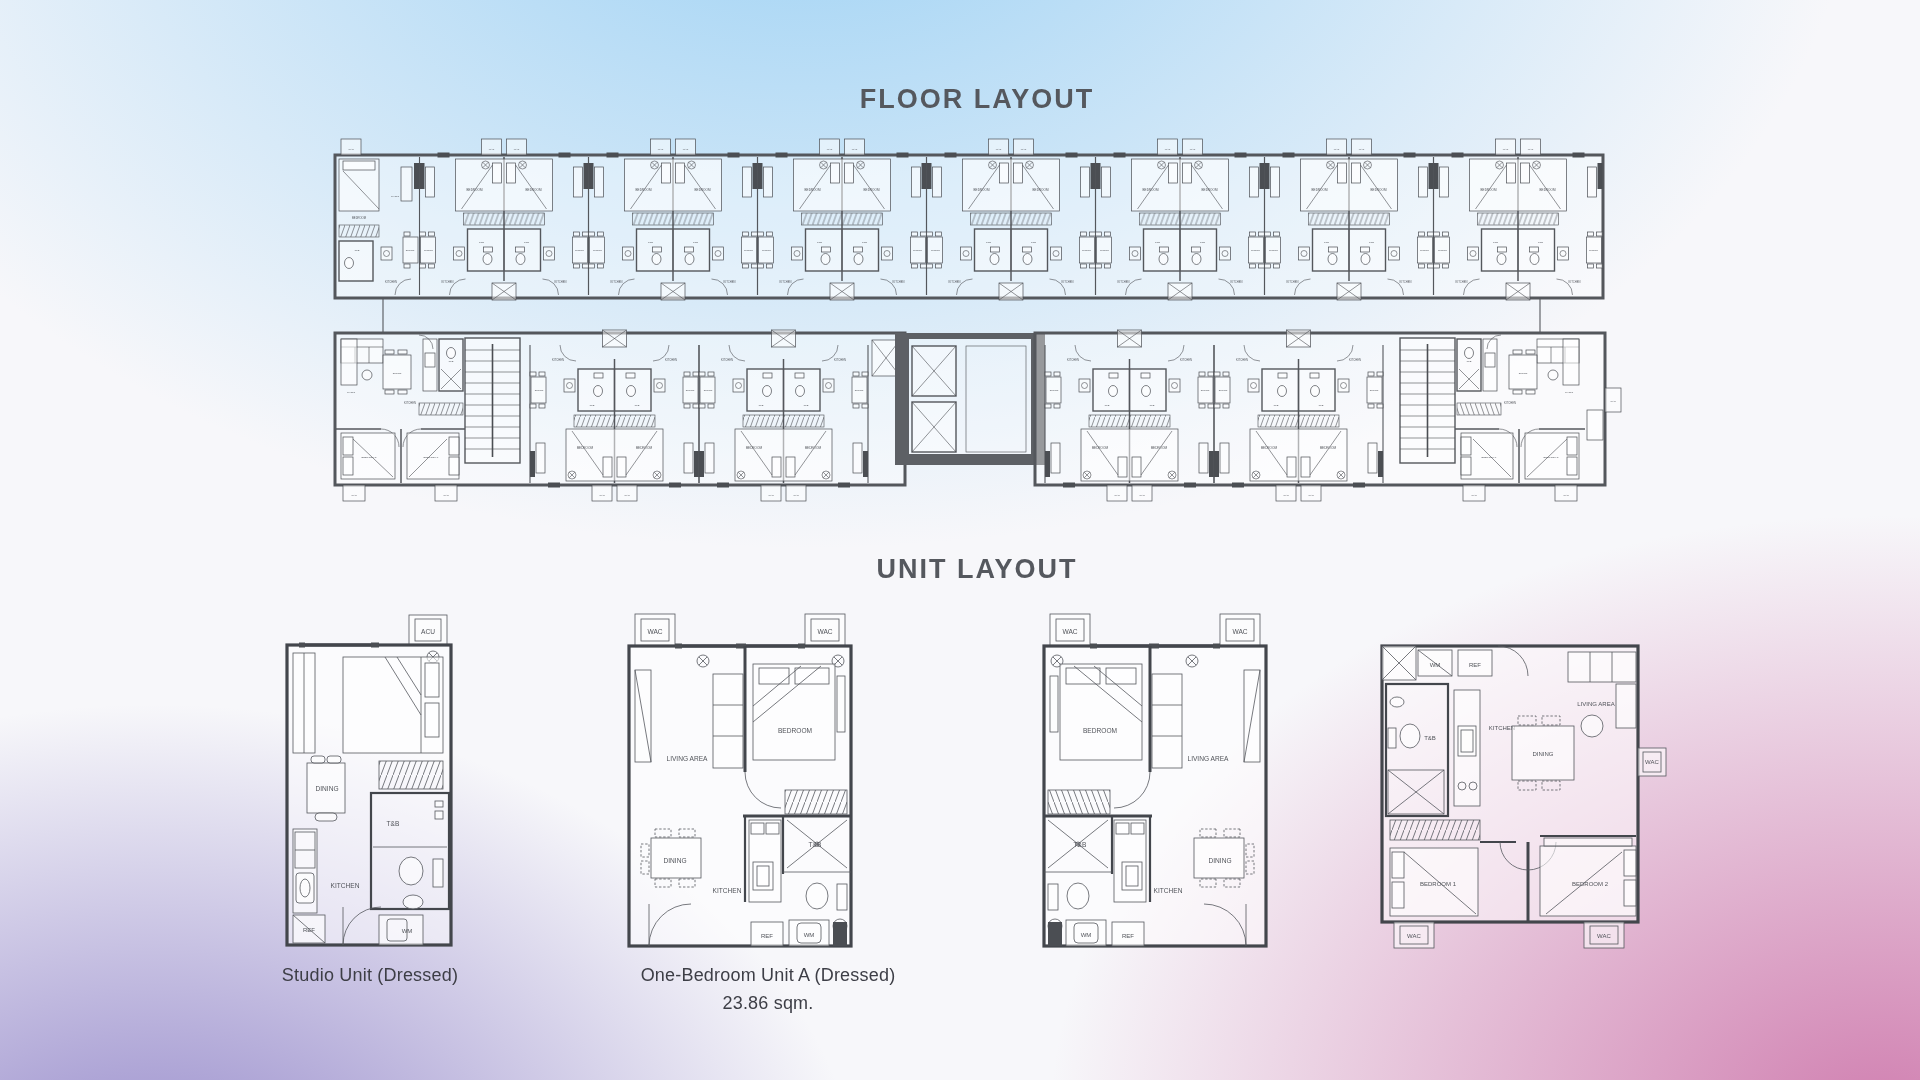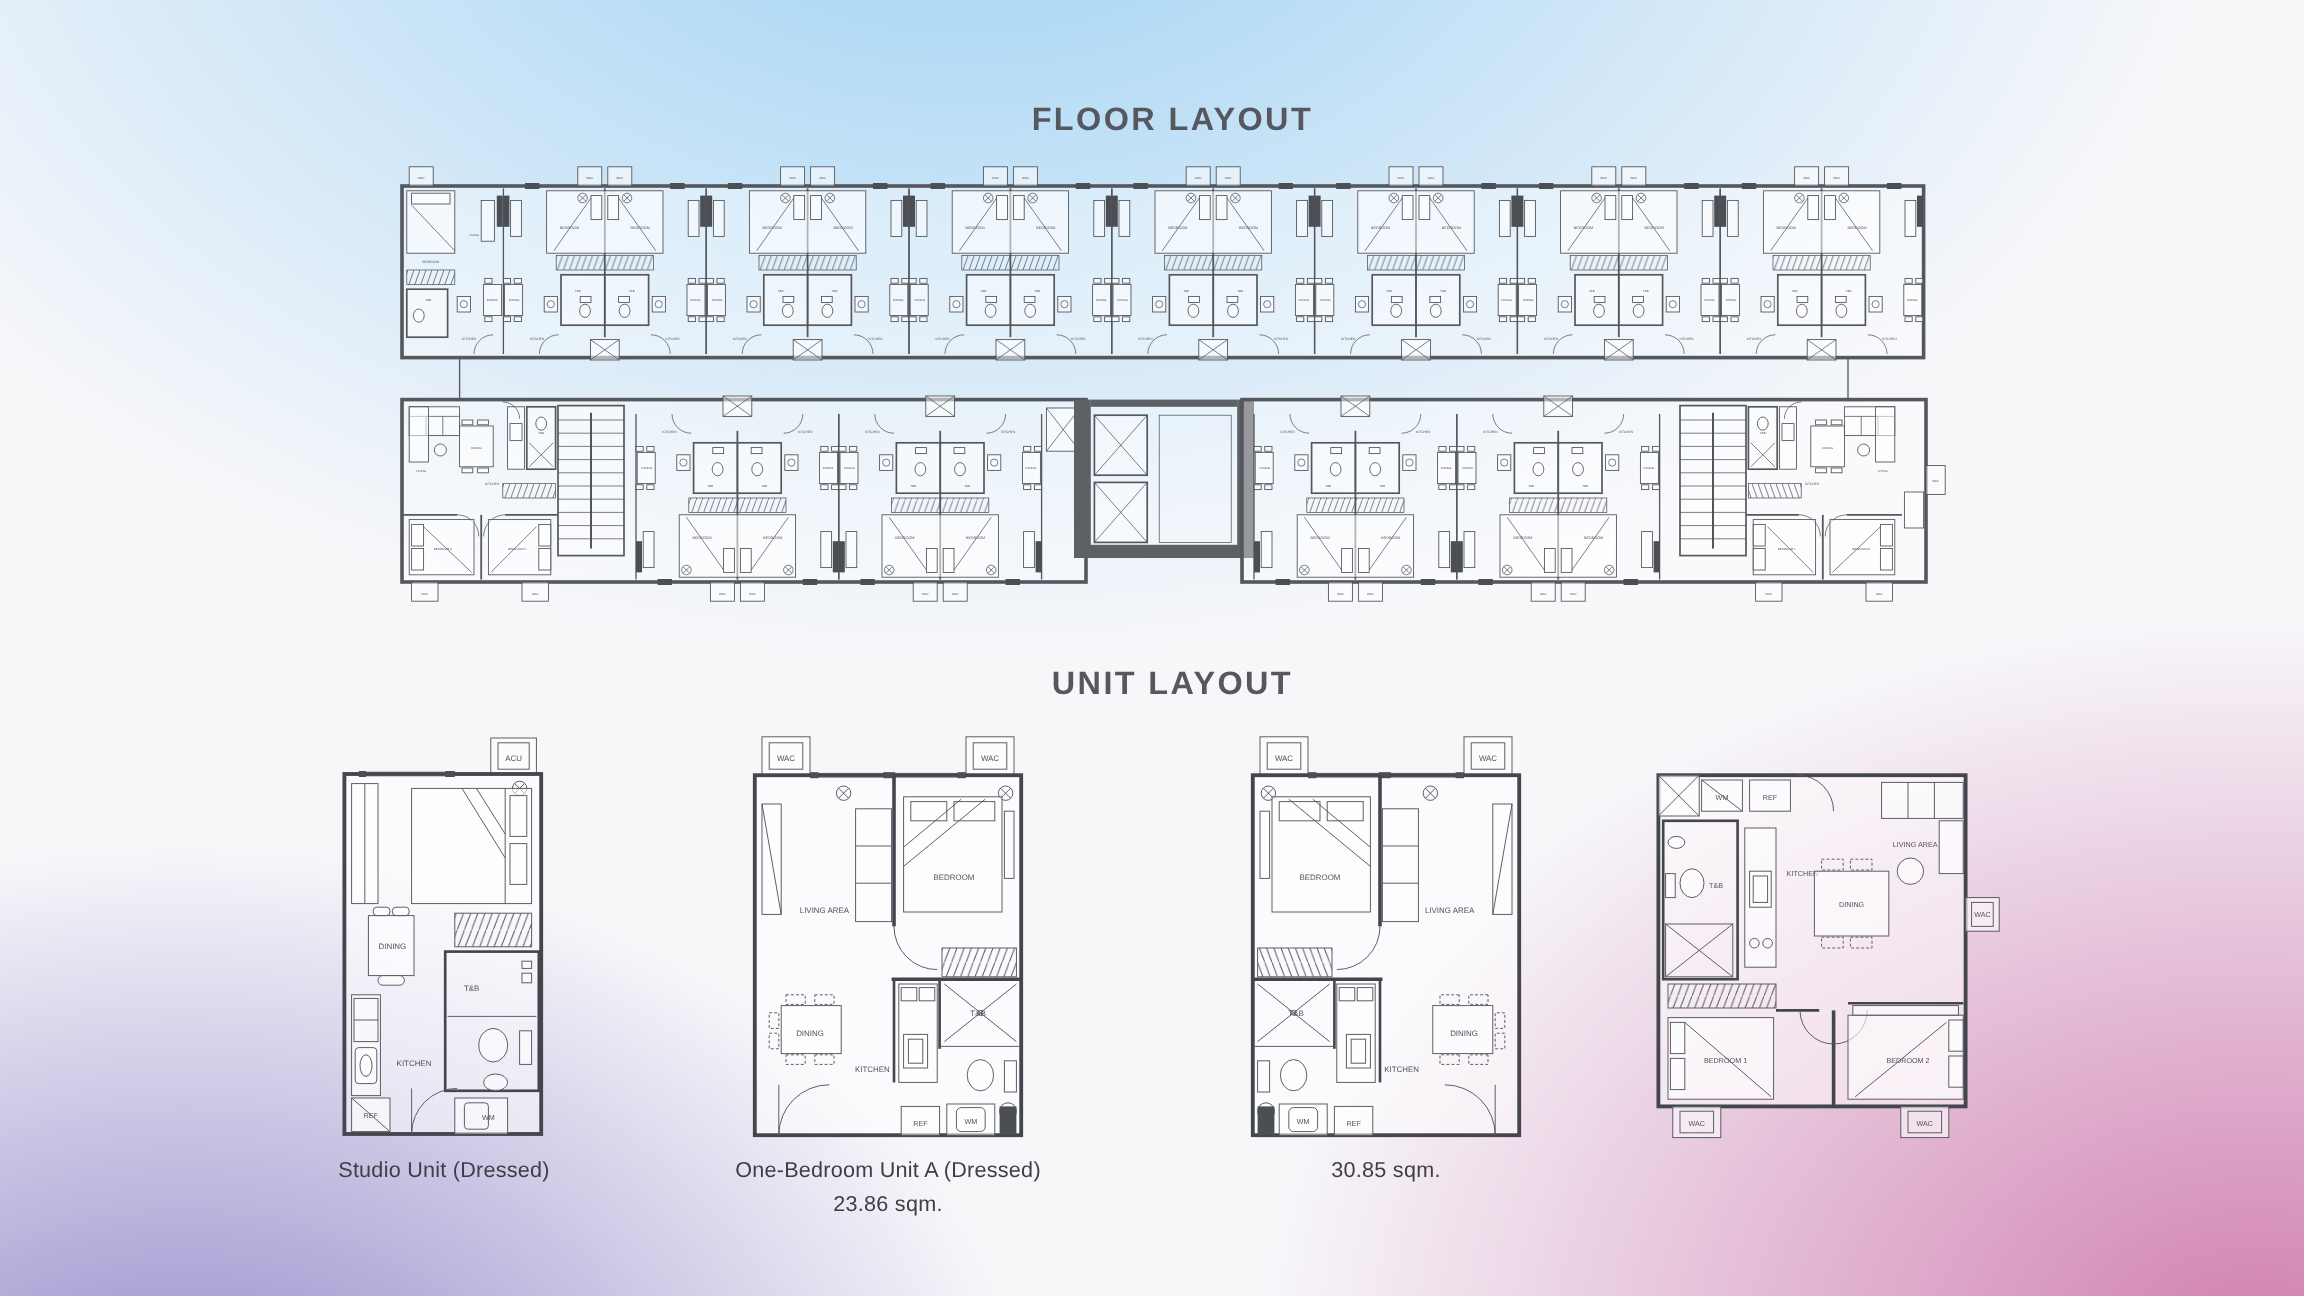--- a/index.html
+++ b/index.html
@@ -531,21 +531,20 @@
     <text x="34" y="300" class="lb s5">WAC</text>
     <rect x="204" y="284" width="40" height="26" class="uf"></rect>
       <rect x="210" y="288" width="28" height="18" class="ut"></rect>
     <text x="224" y="300" class="lb s5">WAC</text>
   </g>
 </svg>
 
 <div class="caption" style="left:210px">
   <div>Studio Unit (Dressed)</div>
 </div>
-<div class="caption" style="left:580px">
+<div class="caption" style="left:608px">
   <div>One-Bedroom Unit A (Dressed)</div>
   <div>23.86 sqm.</div>
 </div>
 <div class="caption" style="left:995px">
-  <div>30.85 sqm.</div>
 </div>
 <div class="caption" style="left:1365px">
 </div>
 
 </body></html>

